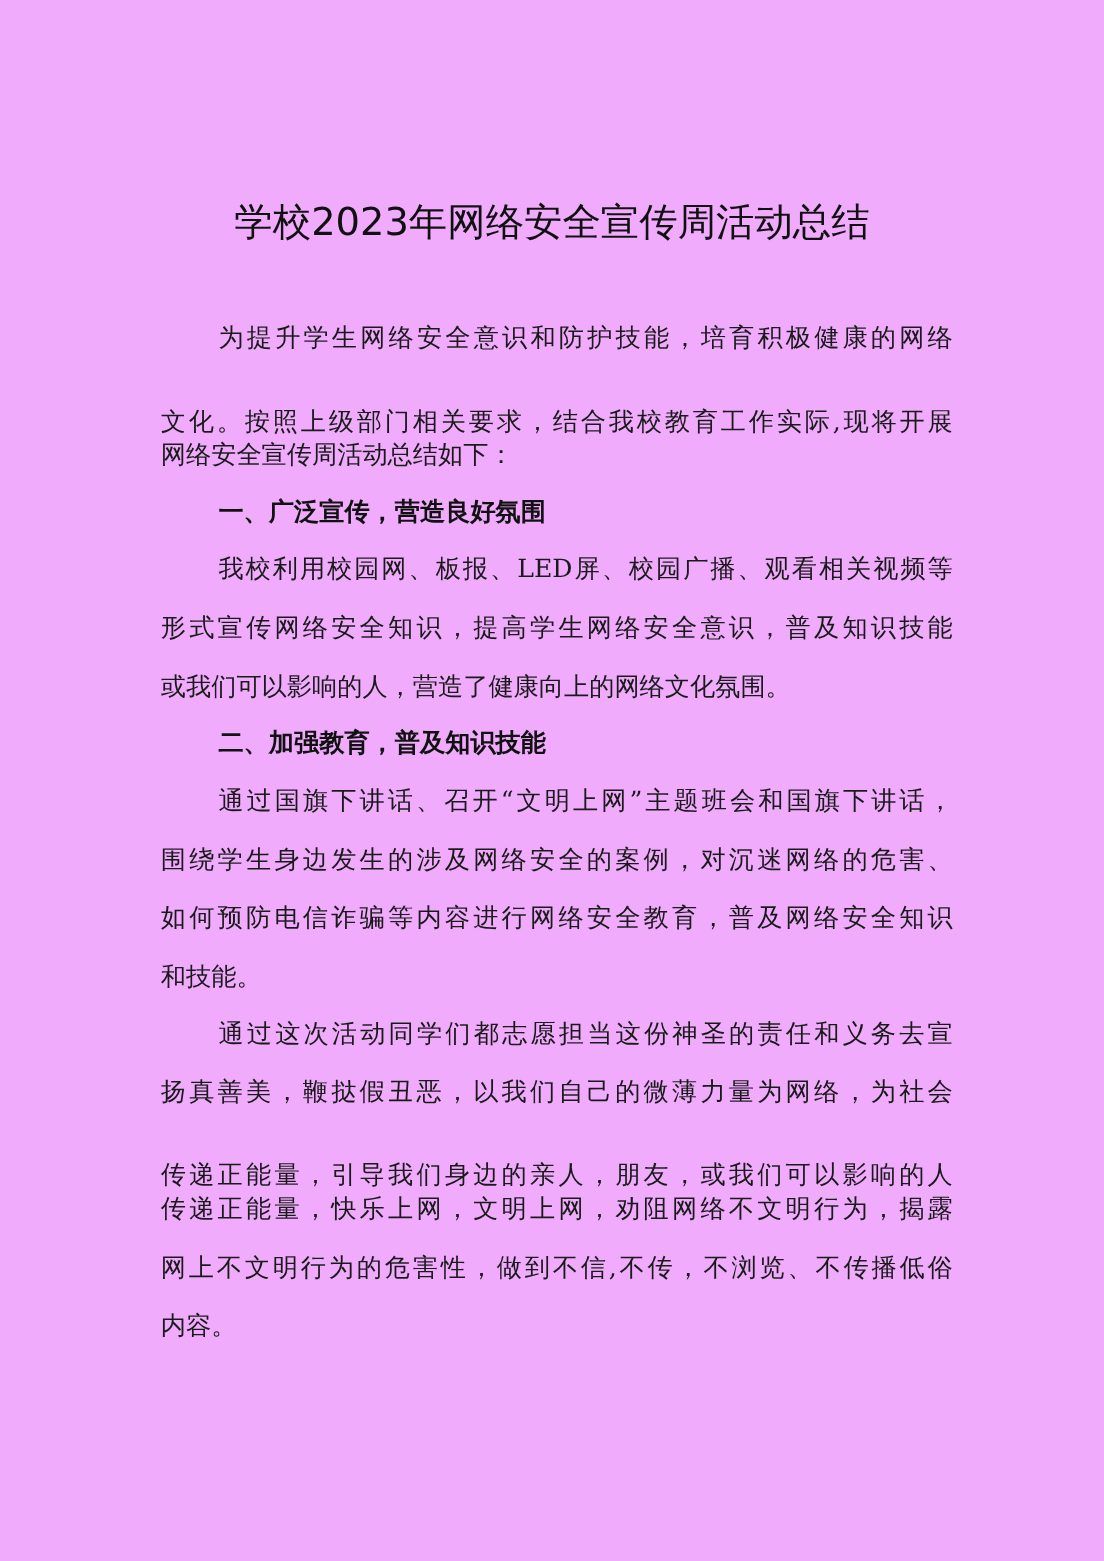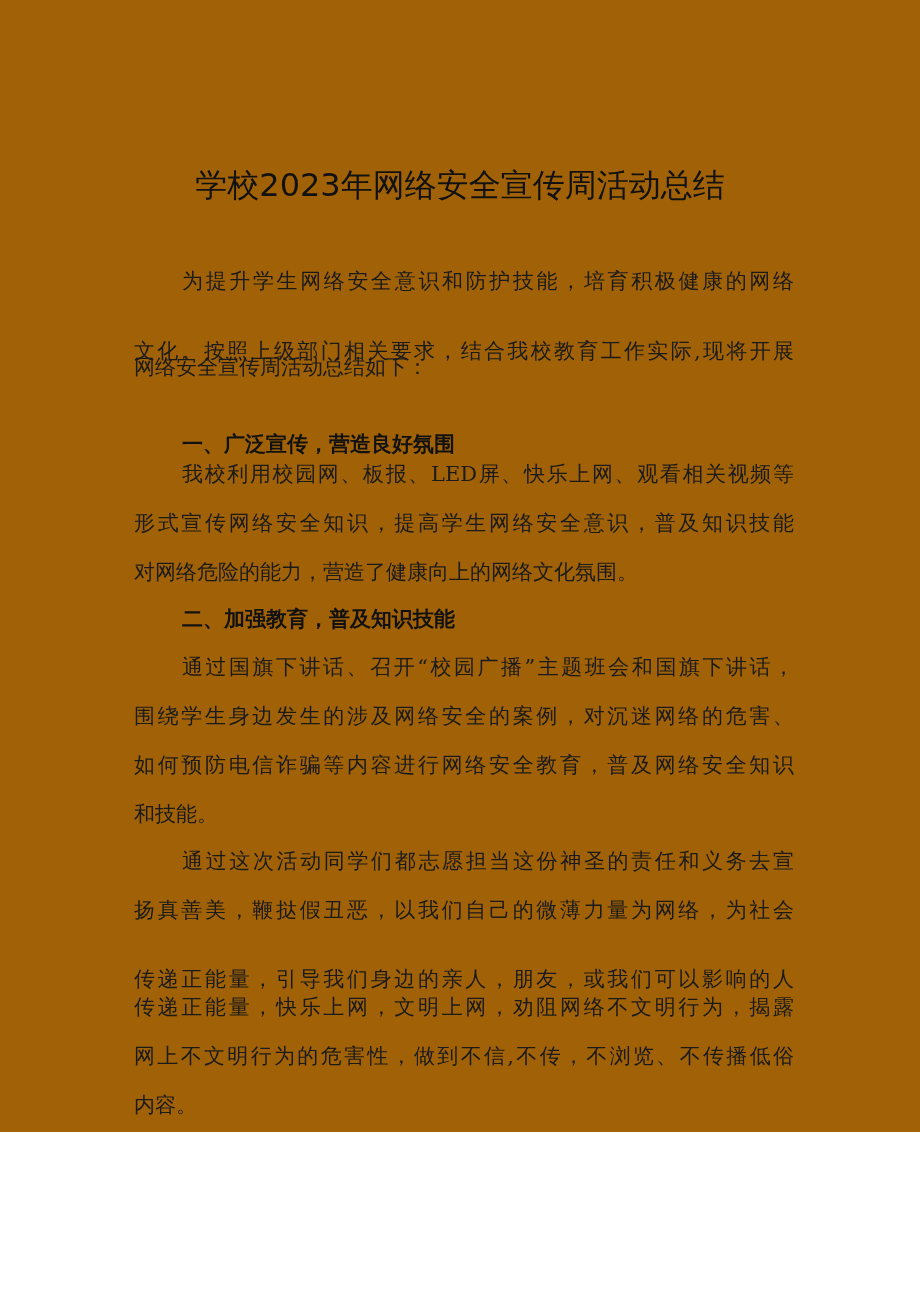--- a/index.html
+++ b/index.html
@@ -11,22 +11,22 @@
       width: 920px;
       height: 1301px;
       position: relative;
       overflow: hidden;
       color: #111111;
       font-family: "DejaVu Serif", "Liberation Serif", serif;
     }
     .page {
       position: absolute;
       left: 0; top: 0;
-      width: 920px; height: 1132px;
-      background: #a16207;
+      width: 920px; height: 1301px;
+      background: #f0abfc;
     }
     .title {
       position: absolute;
       left: 0;
       top: 163px;
       width: 920px;
       text-align: center;
       font-family: "DejaVu Sans", "Liberation Sans", sans-serif;
       font-size: 32px;
       line-height: 44px;
@@ -62,33 +62,33 @@
 </head>
 <body>
 
 <div class="page">
 
   <div class="title">学校2023年网络安全宣传周活动总结</div>
 
   <div>
     <div class="line indent" style="top:266px;">为提升学生网络安全意识和防护技能，培育积极健康的网络</div>
     <div class="line" style="top:315px;margin-top:21px;">文化。按照上级部门相关要求，结合我校教育工作实际,现将开展</div>
-    <div class="line last" style="top:352px;">网络安全宣传周活动总结如下：</div>
+    <div class="line last" style="top:364px;">网络安全宣传周活动总结如下：</div>
   </div>
 
-  <div class="heading" style="top:411px;margin-top:18px;">一、广泛宣传，营造良好氛围</div>
+  <div class="heading" style="top:411px;">一、广泛宣传，营造良好氛围</div>
   <div>
-    <div class="line indent" style="top:459px;">我校利用校园网、板报、LED屏、快乐上网、观看相关视频等</div>
+    <div class="line indent" style="top:459px;">我校利用校园网、板报、LED屏、校园广播、观看相关视频等</div>
     <div class="line" style="top:508px;">形式宣传网络安全知识，提高学生网络安全意识，普及知识技能</div>
-    <div class="line last" style="top:557px;">对网络危险的能力，营造了健康向上的网络文化氛围。</div>
+    <div class="line last" style="top:557px;">或我们可以影响的人，营造了健康向上的网络文化氛围。</div>
   </div>
 
   <div class="heading" style="top:604px;text-align:center;">二、加强教育，普及知识技能</div>
   <div>
-    <div class="line indent" style="top:652px;">通过国旗下讲话、召开“校园广播”主题班会和国旗下讲话，</div>
+    <div class="line indent" style="top:652px;">通过国旗下讲话、召开“文明上网”主题班会和国旗下讲话，</div>
     <div class="line" style="top:701px;">围绕学生身边发生的涉及网络安全的案例，对沉迷网络的危害、</div>
     <div class="line" style="top:750px;">如何预防电信诈骗等内容进行网络安全教育，普及网络安全知识</div>
     <div class="line last" style="top:799px;">和技能。</div>
   </div>
 
   <div>
     <div class="line indent" style="top:846px;">通过这次活动同学们都志愿担当这份神圣的责任和义务去宣</div>
     <div class="line" style="top:895px;">扬真善美，鞭挞假丑恶，以我们自己的微薄力量为网络，为社会</div>
     <div class="line" style="top:944px;margin-top:20px;">传递正能量，引导我们身边的亲人，朋友，或我们可以影响的人</div>
     <div class="line" style="top:992px;">传递正能量，快乐上网，文明上网，劝阻网络不文明行为，揭露</div>

